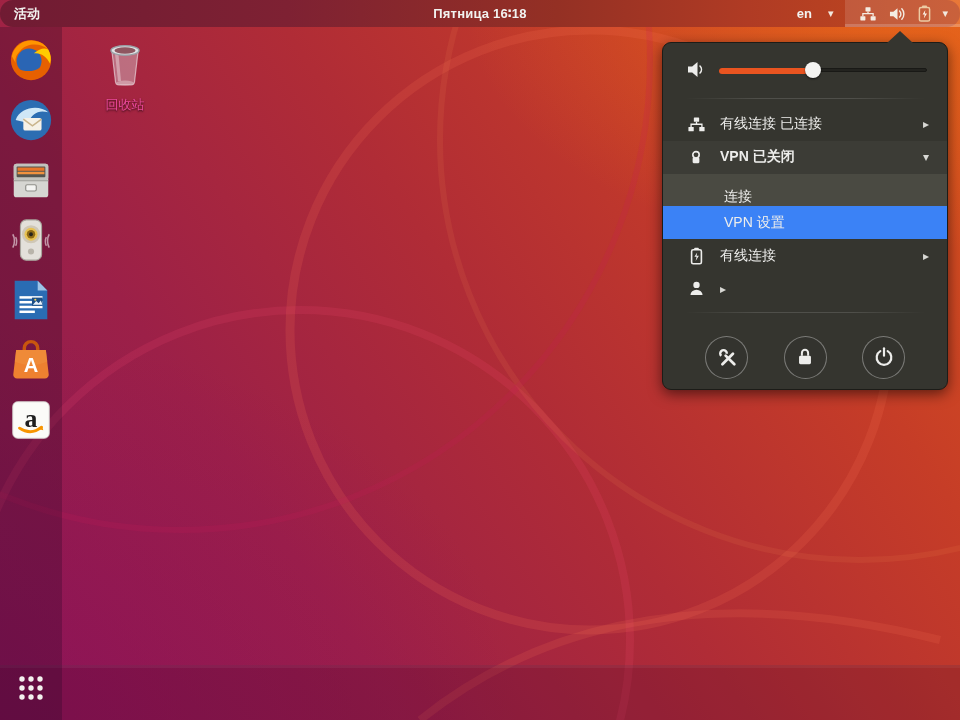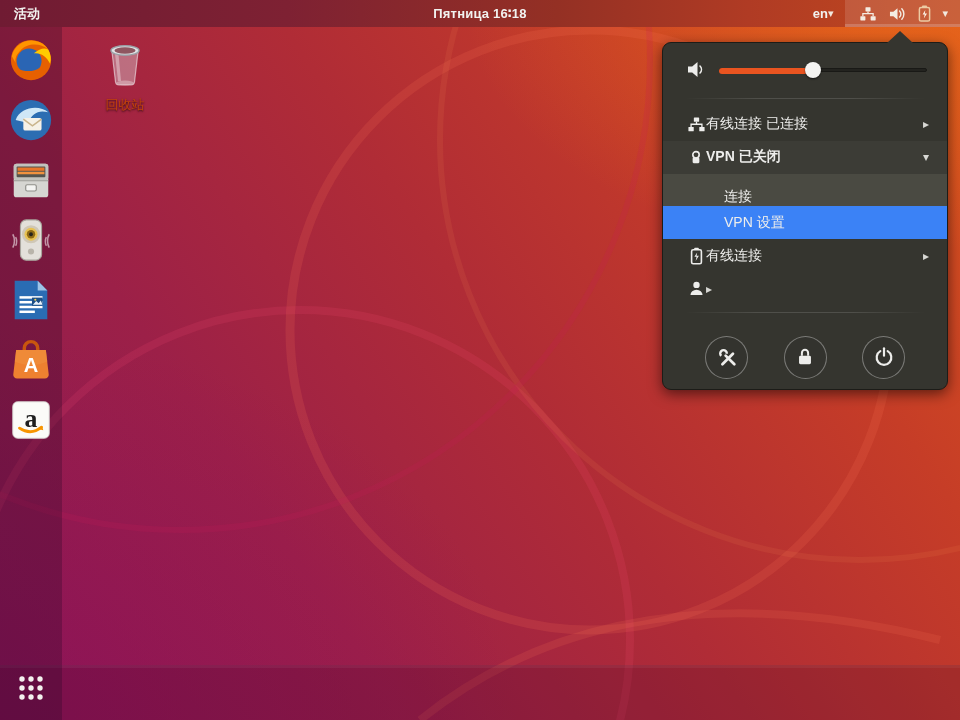--- a/index.html
+++ b/index.html
@@ -13,60 +13,60 @@
       radial-gradient(ellipse 800px 600px at 0% 100%, rgba(140,10,95,.45), rgba(140,10,95,0) 65%),
       linear-gradient(56deg, #8c1a52 0%, #9c2048 28%, #b02c36 52%, #c63d27 76%, #dd571c 100%);
   }
   .wallpaper svg { position:absolute; inset:0; }
   .wall-band { position:absolute; left:0; right:0; top:665px; height:55px;
     background:rgba(55,0,35,.20); border-top:3px solid rgba(255,255,255,.05); }
 
   
   .topbar { position:absolute; left:0; top:0; width:960px; height:27px; z-index:30;
     background:linear-gradient(90deg,#701b33 0%,#7e2133 30%,#943024 58%,#b03b24 78%,#c24a1e 100%);
-    display:flex; align-items:center; color:#f2f2f0; font-size:13px; }
+    display:flex; align-items:center; color:#f2f2f0; font-size:13px;border-radius:13px; }
   .activities { padding:0 14px; height:100%; display:flex; align-items:center; font-weight:bold; }
   .clock { position:absolute; left:50%; transform:translateX(-50%); font-weight:bold; letter-spacing:.2px; }
   .topbar-right { margin-left:auto; display:flex; align-items:center; height:100%; }
-  .kbd-indicator { display:flex; align-items:center; gap:0; padding:0 12px; height:100%; font-weight:bold; }
+  .kbd-indicator { display:flex; align-items:center; gap:16px; padding:0 12px; height:100%; font-weight:bold; }
   .tray { display:flex; align-items:center; gap:11px; padding:0 12px 0 14px; height:100%;
     background:rgba(255,255,255,.13); box-shadow:inset 0 -3px 0 rgba(255,255,255,.18); }
   .chev { font-size:11px; color:#f2e9df; }
 
   
   .dock { position:absolute; left:0; top:27px; bottom:0; width:62px; z-index:10;
     background:rgba(25,4,30,.25); display:flex; flex-direction:column; align-items:center; padding-top:9px; }
   .dock-item { width:48px; height:48px; margin-bottom:12px; display:flex; align-items:center; justify-content:center; }
   .show-apps { position:absolute; bottom:8px; left:7px; width:48px; height:48px;
     display:flex; align-items:center; justify-content:center; }
 
   
   .trash { position:absolute; left:92px; top:38px; width:66px; text-align:center; z-index:5; }
-  .trash-label { margin-top:2px; color:#c2410c; font-size:13px; text-shadow:0 1px 2px rgba(0,0,0,.8); }
+  .trash-label { margin-top:2px; color:#ec4899; font-size:13px; text-shadow:0 1px 2px rgba(0,0,0,.8); }
 
   
   .menu-panel { position:absolute; left:662px; top:42px; width:286px; height:348px; z-index:40;
     background:#35352f; border:1px solid #1c1c18; border-radius:9px;
     box-shadow:0 4px 14px rgba(0,0,0,.55); color:#ededeb; font-size:14px; }
   .menu-panel::before { content:""; position:absolute; top:-12px; left:224px;
     border:13px solid transparent; border-top-width:0; border-bottom:12px solid #35352f; }
   .menu-inner { display:flex; flex-direction:column; height:100%; padding:6px 0 10px 0; }
 
   .volume-row { display:flex; align-items:center; gap:12px; height:42px; padding:0 20px 0 22px; }
   .slider { position:relative; flex:1; height:18px; }
   .slider-track { position:absolute; left:0; right:0; top:7px; height:4px;
     background:#23231f; border:1px solid #191916; border-radius:3px; }
   .slider-fill { position:absolute; left:0; top:7px; height:6px; border-radius:3px; background:#e95420; }
   .slider-handle { position:absolute; top:1px; width:16px; height:16px; margin-left:-8px;
     background:#f4f4f2; border-radius:50%; box-shadow:0 1px 2px rgba(0,0,0,.6); }
 
   .menu-sep { height:1px; margin:7px 22px 9px 22px;
     background:linear-gradient(90deg, rgba(255,255,255,0), rgba(255,255,255,.13) 30%, rgba(255,255,255,.13) 70%, rgba(255,255,255,0)); }
 
-  .menu-item { display:flex; align-items:center; height:33px; padding:0 14px 0 23px; }
+  .menu-item { display:flex; align-items:center; gap:14px; height:33px; padding:0 14px 0 23px; }
   .menu-item .mi-icon { width:20px; display:flex; justify-content:center; }
   .menu-item .mi-label { flex:1; white-space:nowrap; }
   .menu-item .mi-chev { font-size:12px; color:#d8d8d4; padding-right:4px; }
   .vpn-header { background:rgba(255,255,255,.035); font-weight:bold; }
   .sub-item { padding-left:61px; }
   .sub-hl { background:#4a4a42;align-items:flex-end; }
   .sub-dark { background:#3b82f6; }
 
   .actions-row { display:flex; justify-content:space-between; padding:10px 42px 0 42px; margin-top:4px; }
   .round-btn { width:43px; height:43px; border-radius:50%; background:#33332e;

